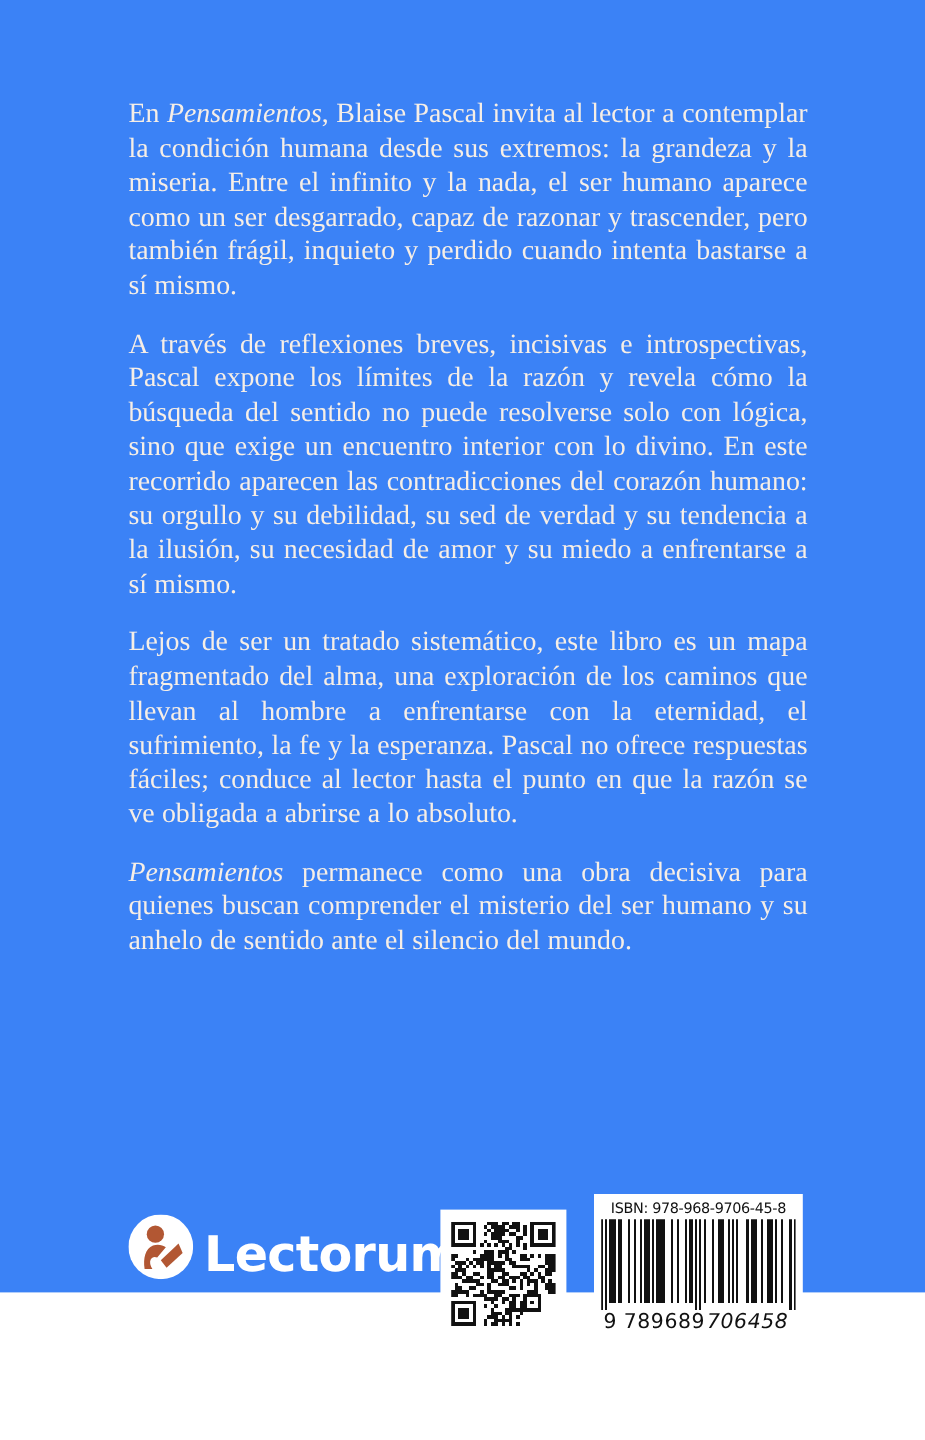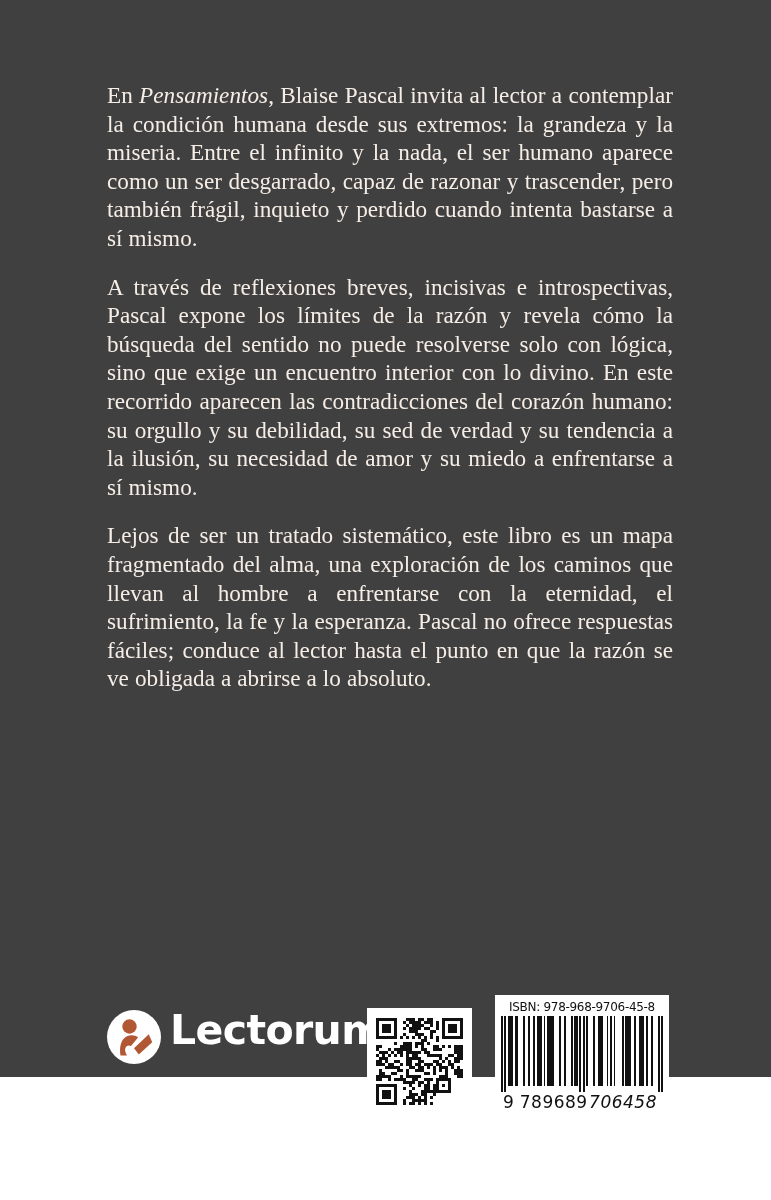--- a/index.html
+++ b/index.html
@@ -10,21 +10,21 @@
     width: 771px;
     height: 1200px;
     overflow: hidden;
     font-family: "Liberation Serif", serif;
   }
 
   #cover {
     position: relative;
     width: 771px;
     height: 1077px;
-    background: #404040;
+    background: #3b82f6;
     box-sizing: border-box;
   }
 
   
   #blurb {
     position: absolute;
     left: 107px;
     top: 81px;
     width: 566px;
   }
@@ -57,21 +57,21 @@
 
   
   #publisher {
     position: absolute;
     left: 107px;
     top: 25px;
     width: 250px;
   }
   #logo-row {
     display: flex;
-    align-items: flex-start;
+    align-items: flex-end;
     height: 56px;
   }
   #logo-mark {
     width: 54px;
     height: 54px;
     flex: 0 0 54px;
     display: block;
   }
   #logo-word {
     color: #ffffff;
@@ -159,20 +159,21 @@
 </style>
 </head>
 <body>
 
 <div id="cover">
 
   <div id="blurb">
       <p class="para"><span>En </span><em>Pensamientos</em><span>, Blaise Pascal invita al lector a contemplar la condición humana desde sus extremos: la grandeza y la miseria. Entre el infinito y la nada, el ser humano aparece como un ser desgarrado, capaz de razonar y trascender, pero también frágil, inquieto y perdido cuando intenta bastarse a sí mismo.</span></p>
       <p class="para"><span>A través de reflexiones breves, incisivas e introspectivas, Pascal expone los límites de la razón y revela cómo la búsqueda del sentido no puede resolverse solo con lógica, sino que exige un encuentro interior con lo divino. En este recorrido aparecen las contradicciones del corazón humano: su orgullo y su debilidad, su sed de verdad y su tendencia a la ilusión, su necesidad de amor y su miedo a enfrentarse a sí mismo.</span></p>
       <p class="para"><span>Lejos de ser un tratado sistemático, este libro es un mapa fragmentado del alma, una exploración de los caminos que llevan al hombre a enfrentarse con la eternidad, el sufrimiento, la fe y la esperanza. Pascal no ofrece respuestas fáciles; conduce al lector hasta el punto en que la razón se ve obligada a abrirse a lo absoluto.</span></p>
+      <p class="para"><em>Pensamientos</em><span> permanece como una obra decisiva para quienes buscan comprender el misterio del ser humano y su anhelo de sentido ante el silencio del mundo.</span></p>
     </div>
 
   <div id="footer">
 
     <div id="publisher">
       <div id="logo-row">
         <svg id="logo-mark" viewBox="0 0 54 54" aria-hidden="true">
           <circle cx="27" cy="27" r="27" fill="#ffffff"></circle>
           <circle cx="22.5" cy="16.5" r="7.2" fill="#b25733"></circle>
           <path d="M13.5 45.5 C12.2 36.5 14.0 28.8 20.5 26.0 C24.0 24.5 28.5 25.3 31.2 27.3 L24.0 36.0 C21.8 34.9 19.6 35.6 18.6 37.6 C17.5 39.8 18.2 42.6 20.0 45.5 Z" fill="#b25733"></path>

